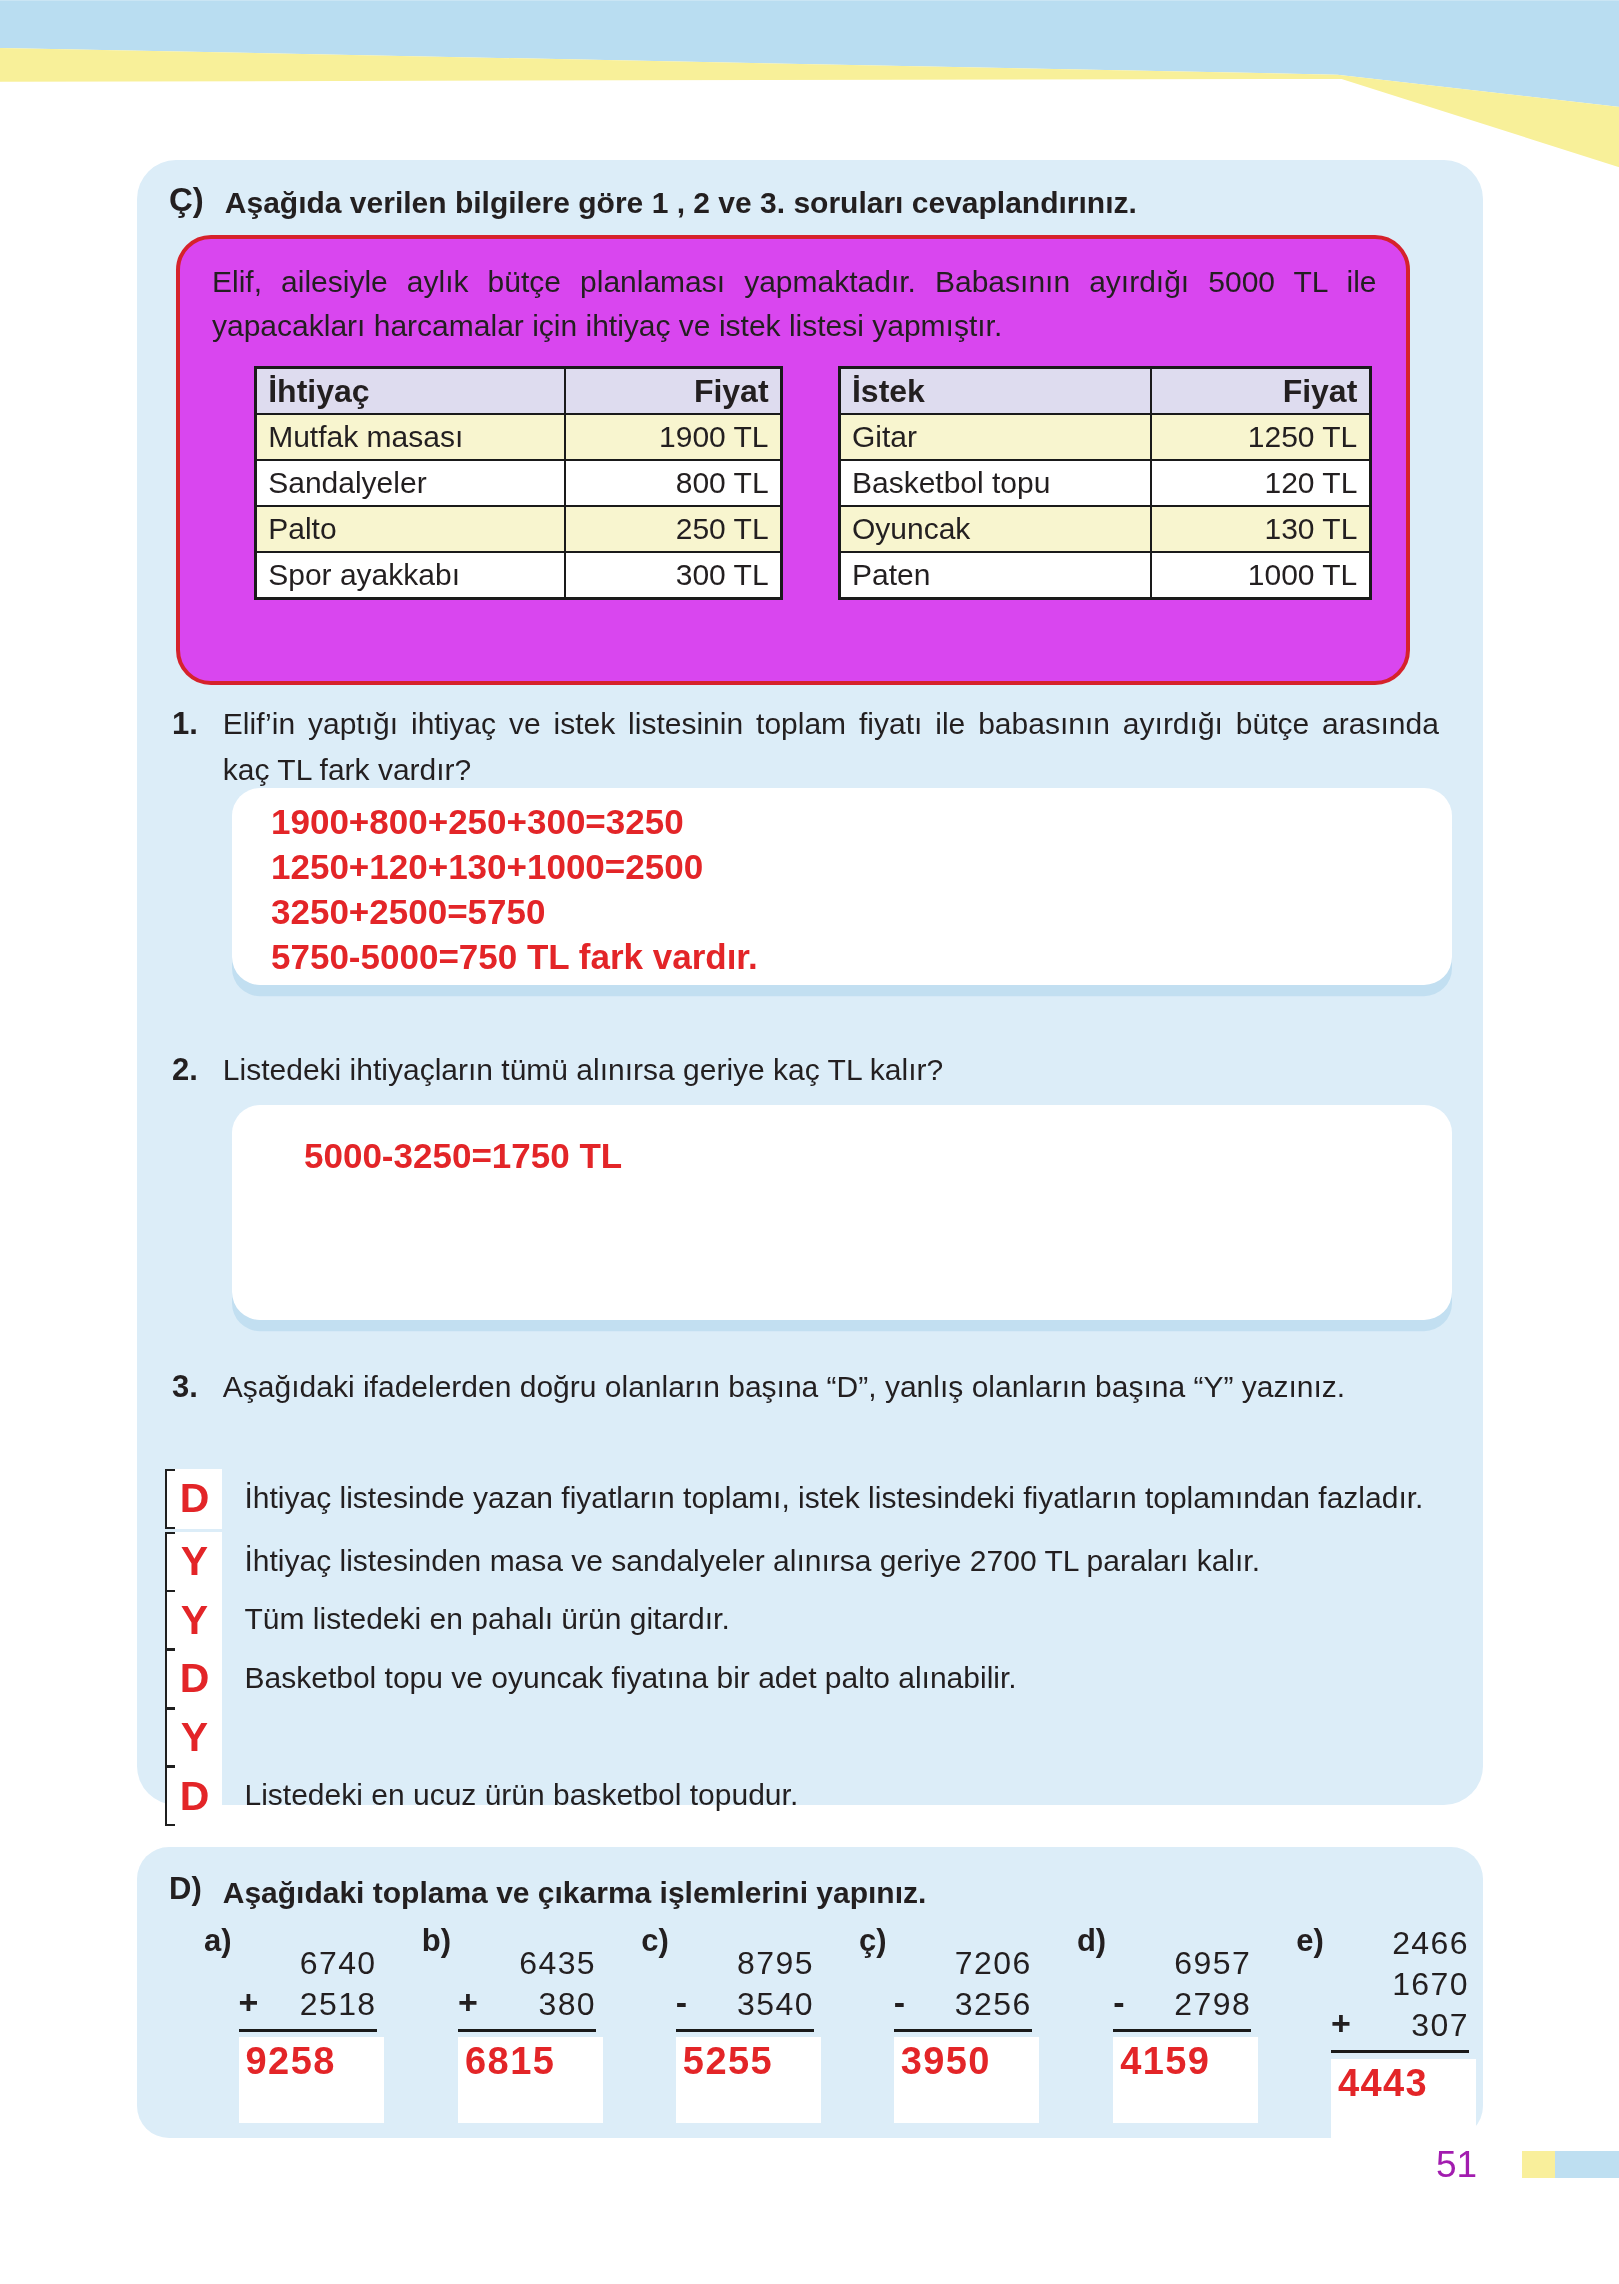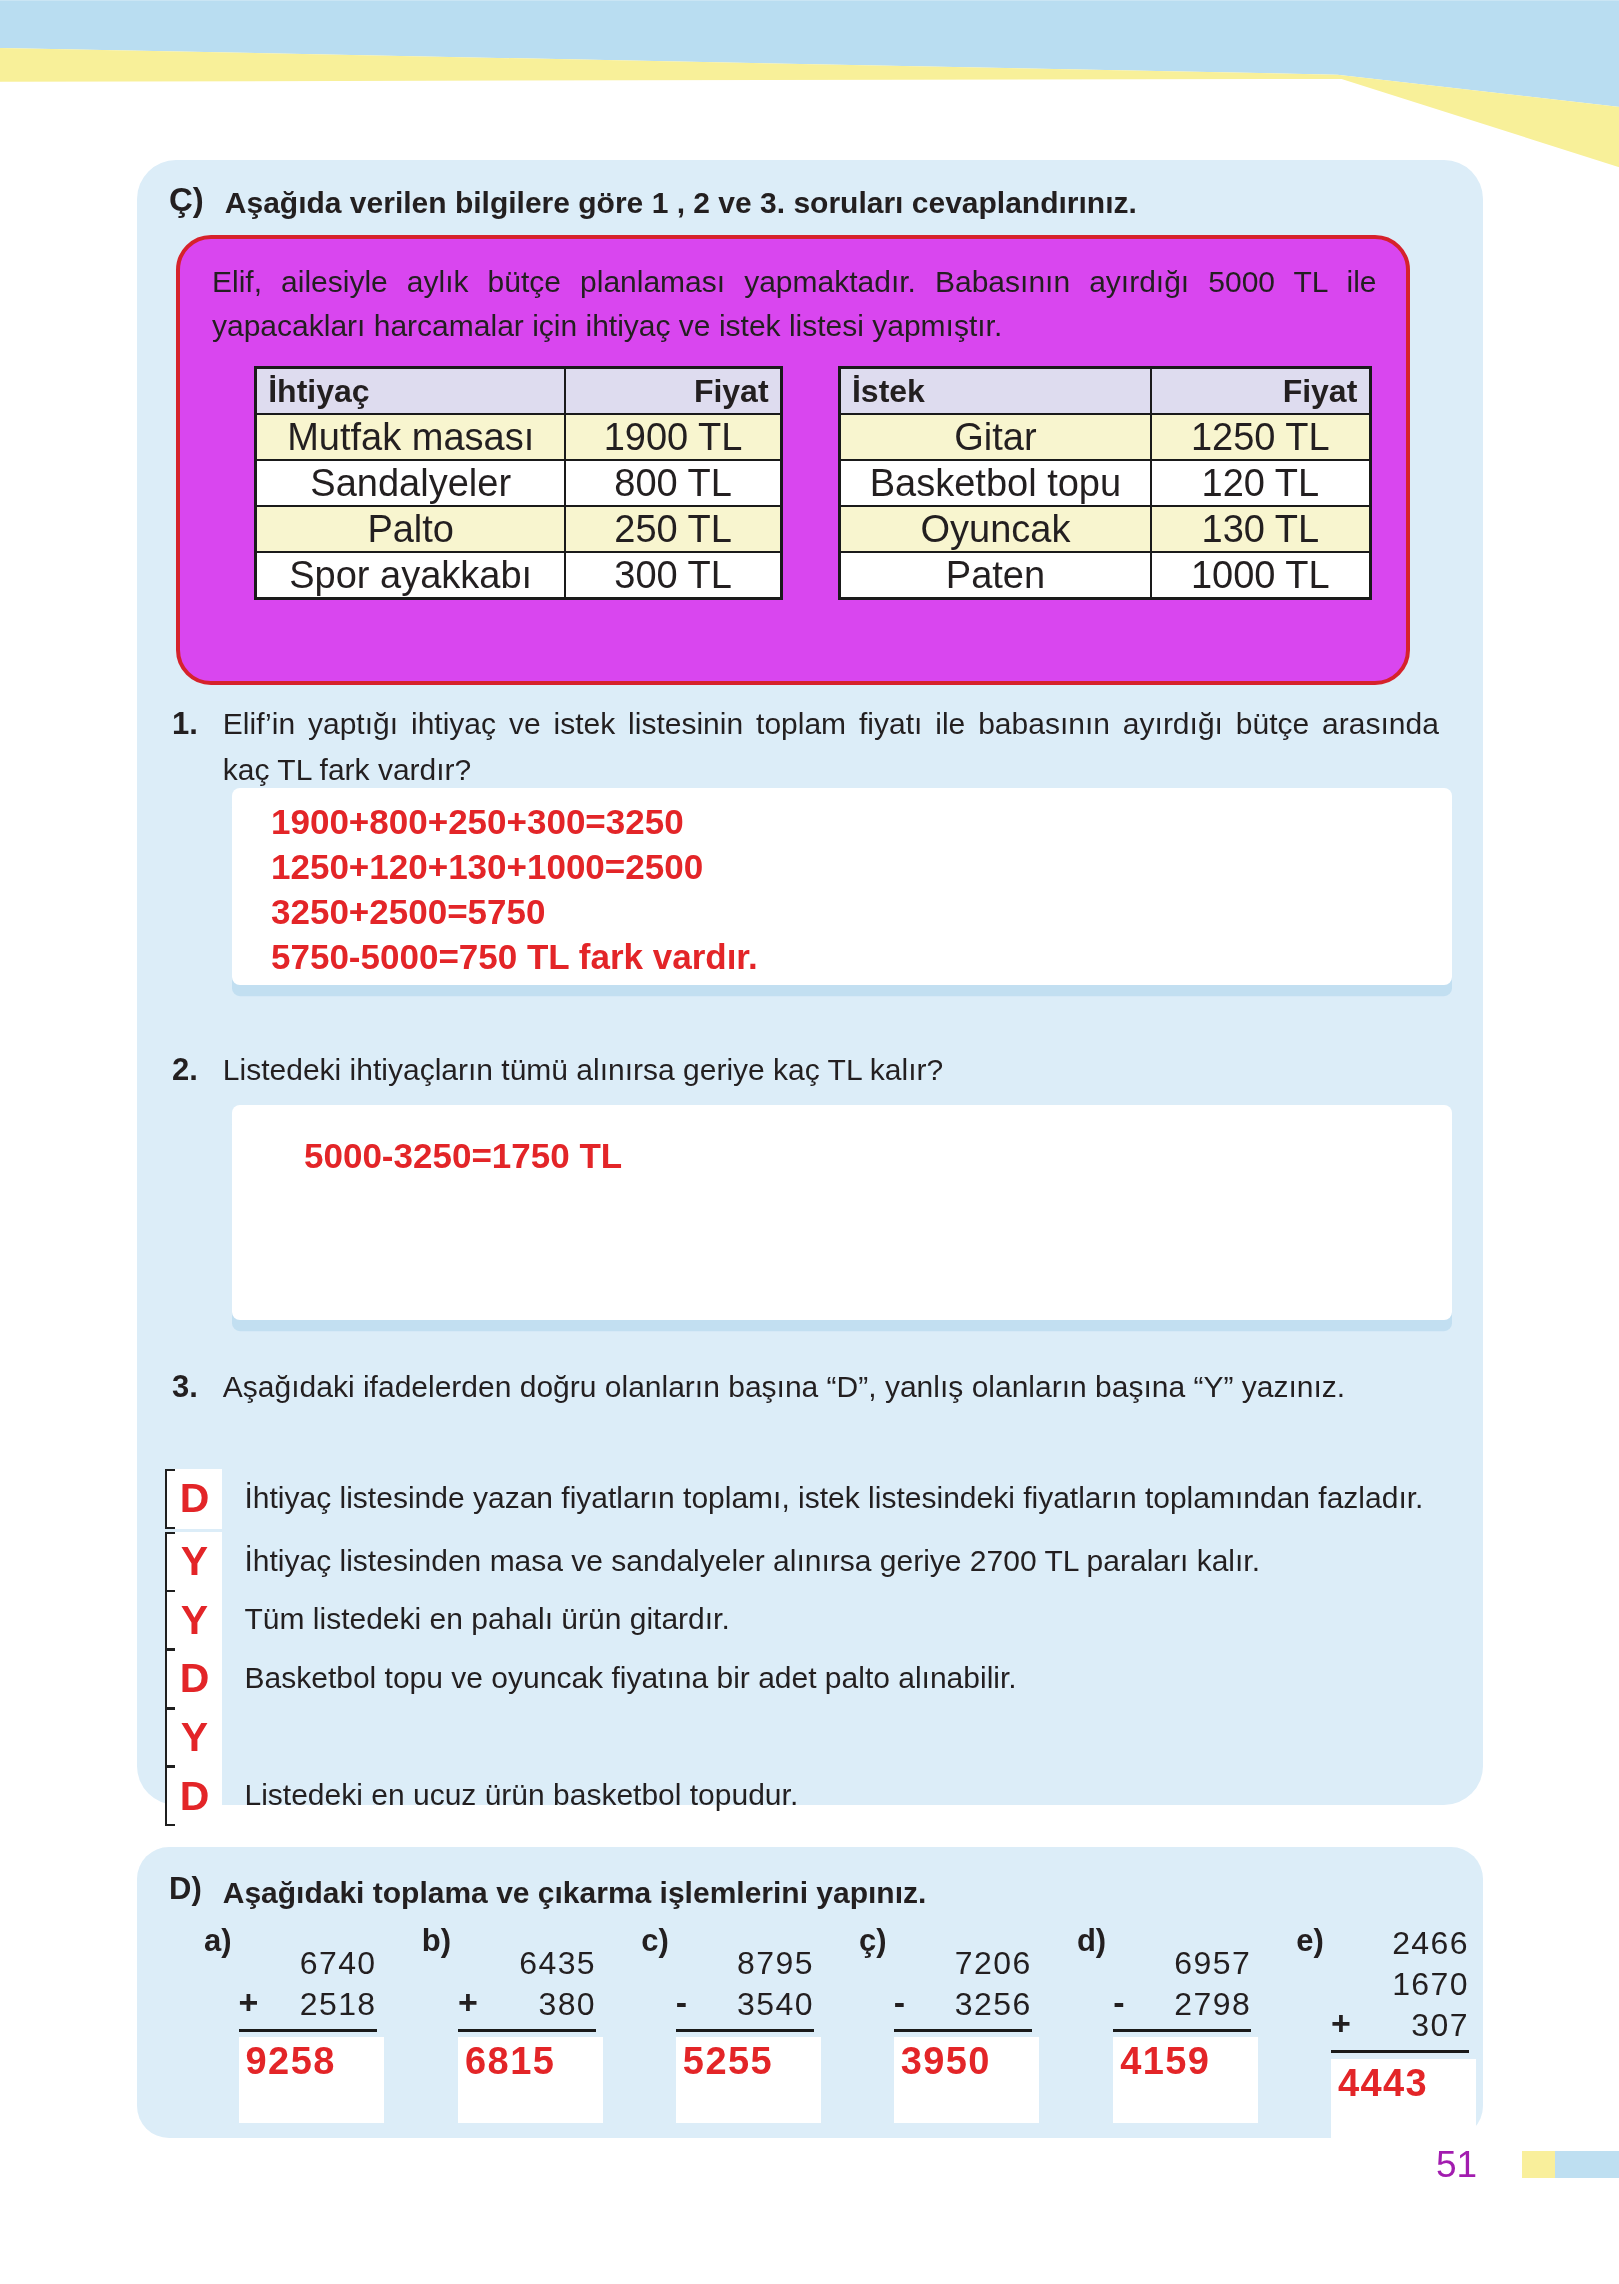--- a/index.html
+++ b/index.html
@@ -19,40 +19,40 @@
   .sec-title{font-size:30px;line-height:39px;padding-top:2.1px;}
   
   .red-box{
     position:absolute;left:39px;top:75px;width:1234px;height:450px;
     background:#d946ef;border:4.2px solid #d6222b;border-radius:35px;box-sizing:border-box;
   }
   .intro{margin:21px 29.5px 0 32px;font-size:30px;line-height:44px;text-align:justify;}
   .tables-row{display:flex;margin:18.3px 0 0 59px;padding-left:15px;}
   table.price-table{border-collapse:collapse;border:3.5px solid #1a1a1a;}
   table.price-table td,table.price-table th{
-    border:2.8px solid #1a1a1a;height:44px;font-size:38px;padding:0 11.2px;box-sizing:content-box;text-align:center;
+    border:2.8px solid #1a1a1a;height:44px;font-size:30px;padding:0 11.2px;box-sizing:content-box;
   }
   table.price-table th{background:#dedcef;font-size:32px;text-align:left;}
   table.price-table th.price{text-align:right;}
   td.name{text-align:left;}
   td.price{text-align:right;}
   #needs-table td.name,#needs-table th.name{width:285px;}
   #needs-table td.price,#needs-table th.price{width:191px;}
   #wants-table{margin-left:55px;}
   #wants-table td.name,#wants-table th.name{width:287px;}
   #wants-table td.price,#wants-table th.price{width:194px;}
   tr.row-y td{background:#f8f5cf;}
   tr.row-w td{background:#ffffff;}
   
   .question{position:absolute;display:flex;align-items:flex-start;}
   .q-num{font-weight:bold;font-size:31px;margin-right:25px;line-height:45px;}
   .q-text{font-size:30px;line-height:46px;text-align:justify;width:1216px;}
   
   .answer-box{
-    position:absolute;left:95px;width:1220px;background:#ffffff;border-radius:8px;
+    position:absolute;left:95px;width:1220px;background:#ffffff;border-radius:28px;
     box-shadow:0 11.2px 0 #c2dff1;box-sizing:border-box;
   }
   #answer-box-1{top:628px;height:197px;padding:11.2px 0 0 39px;}
   #answer-box-2{top:945px;height:215px;padding:28px 0 0 72px;}
   .hand{font-weight:bold;color:#e32528;font-size:35px;line-height:45px;white-space:pre;}
   
   .statements{position:absolute;left:28px;top:1313px;width:1315px;}
   .st-row{display:flex;align-items:flex-start;margin-bottom:2.8px;}
   .st-box{
     flex:0 0 auto;width:55px;height:60px;background:#ffffff;margin-top:-4.2px;

